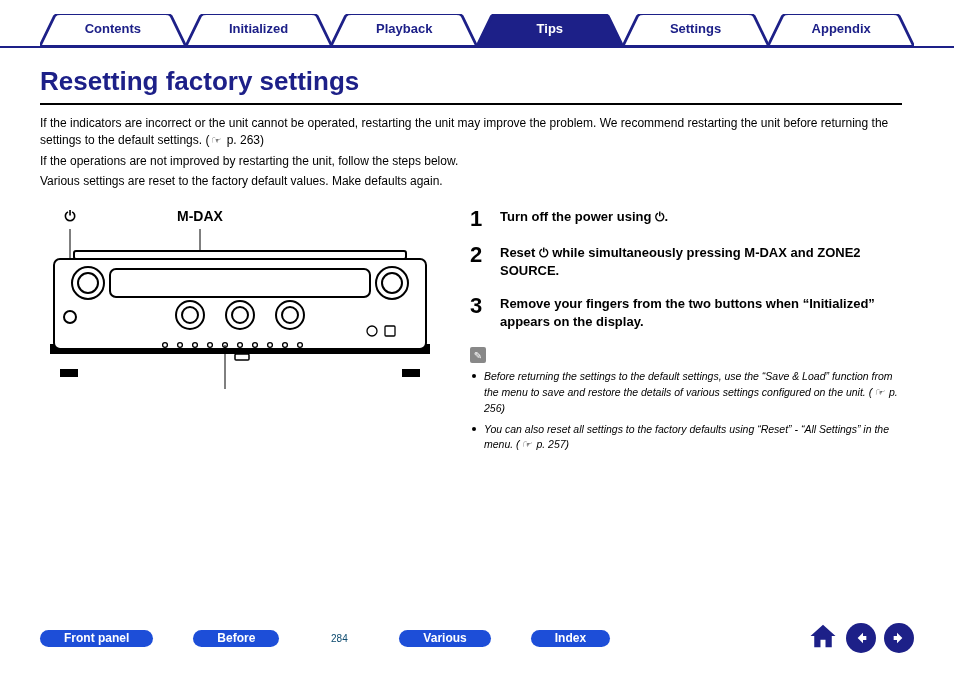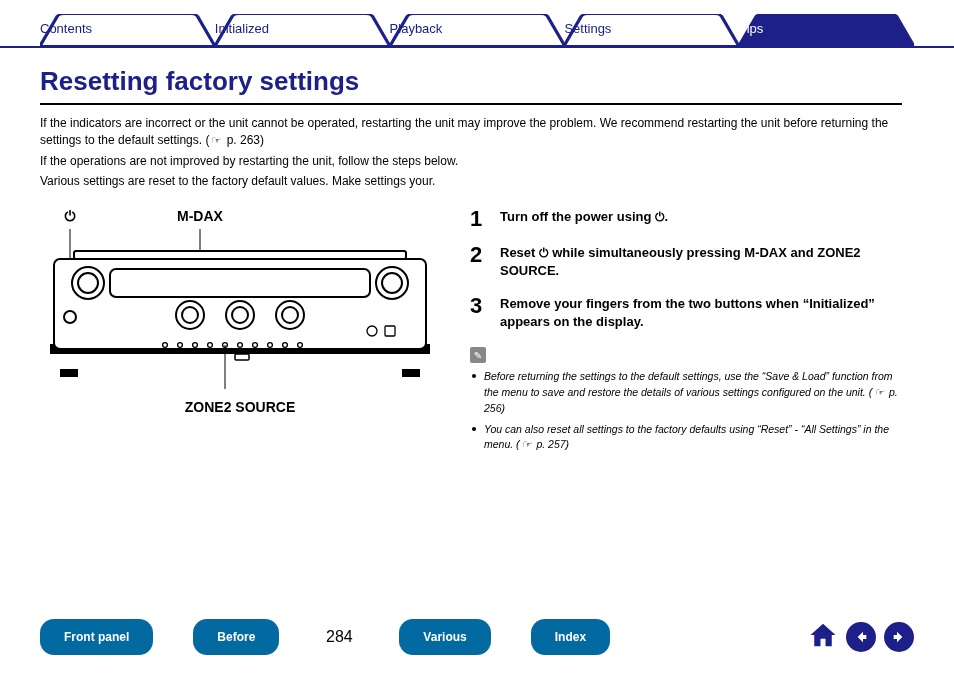--- a/index.html
+++ b/index.html
@@ -17,23 +17,24 @@
     display: flex;
     gap: 0;
     padding: 14px 40px 0 40px;
     border-bottom: 2.5px solid #1d2088;
   }
   .top-tab {
     flex: 1;
     height: 32px;
     position: relative;
     cursor: pointer;
+    text-align: center;
     line-height: 30px;
     font-size: 13px;
-    font-weight: normal;
+    font-weight: bold;
     color: #1d2088;
   }
   .top-tab svg { position: absolute; inset: 0; width: 100%; height: 100%; }
   .top-tab span { position: relative; z-index: 2; }
   .top-tab.active { color: #fff; }
 
   
   .main {
     padding: 18px 52px 0 40px;
   }
@@ -139,33 +140,33 @@
   
   .bottom-bar {
     position: absolute;
     left: 0; right: 0; bottom: 18px;
     display: flex;
     align-items: center;
     padding: 0 40px;
     gap: 40px;
   }
   .bottom-btn {
-    background: #0369a1;
+    background: #1d4ed8;
     color: #fff;
     font-size: 12px;
     font-weight: bold;
     border: none;
     border-radius: 14px;
-    height: 36px;
+    height: 17px;
     padding: 0 24px;
     cursor: pointer;
   }
   .page-num {
-    font-size: 16px;
-    color:#000000;
+    font-size: 10px;
+    color:#0c4a6e;
     min-width: 40px;
     text-align:center;
   }
   .nav-icons {
     margin-left: auto;
     display:flex;
     gap:8px;
     align-items:center;
   }
   .nav-circle {
@@ -194,45 +195,51 @@
         <path d="M0,32 L10,2 Q11,0 14,0 L86,0 Q89,0 90,2 L100,32 Z" fill="#fff" stroke="#1d2088" stroke-width="2"></path>
       </svg>
     <span>Initialized</span>
   </div>
   <div class="top-tab">
     <svg viewBox="0 0 100 32" preserveAspectRatio="none">
         <path d="M0,32 L10,2 Q11,0 14,0 L86,0 Q89,0 90,2 L100,32 Z" fill="#fff" stroke="#1d2088" stroke-width="2"></path>
       </svg>
     <span>Playback</span>
   </div>
+  <div class="top-tab active">
+    <svg viewBox="0 0 100 32" preserveAspectRatio="none">
+        <path d="M0,32 L10,2 Q11,0 14,0 L86,0 Q89,0 90,2 L100,32 Z" fill="#1d2088" stroke="#1d2088" stroke-width="2"></path>
+      </svg>
+    <span>Tips</span>
+  </div>
   <div class="top-tab">
     <svg viewBox="0 0 100 32" preserveAspectRatio="none">
         <path d="M0,32 L10,2 Q11,0 14,0 L86,0 Q89,0 90,2 L100,32 Z" fill="#fff" stroke="#1d2088" stroke-width="2"></path>
       </svg>
     <span>Settings</span>
   </div>
-  <div class="top-tab active">
-    <svg viewBox="0 0 100 32" preserveAspectRatio="none">
-        <path d="M0,32 L10,2 Q11,0 14,0 L86,0 Q89,0 90,2 L100,32 Z" fill="#1d2088" stroke="#1d2088" stroke-width="2"></path>
-      </svg>
-    <span>Tips</span>
+  <div class="top-tab">
+    <svg viewBox="0 0 100 32" preserveAspectRatio="none">
+        <path d="M0,32 L10,2 Q11,0 14,0 L86,0 Q89,0 90,2 L100,32 Z" fill="#fff" stroke="#1d2088" stroke-width="2"></path>
+      </svg>
+    <span>Appendix</span>
   </div>
 </div>
 
 <div class="main">
 
   <h1>Resetting factory settings</h1>
   <hr class="hr">
 
   <div class="intro">
     <p>
       <span>If the indicators are incorrect or the unit cannot be operated, restarting the unit may improve the problem. We recommend restarting the unit before returning the settings to the default settings. (</span><span class="hand-icon">☞</span> <span>p. 263</span><span>)</span>
     </p>
     <p>If the operations are not improved by restarting the unit, follow the steps below.</p>
-    <p>Various settings are reset to the factory default values. Make settings your.</p>
+    <p>Various settings are reset to the factory default values. Make defaults again.</p>
   </div>
 
   <div class="columns">
 
     <div class="diagram-col">
       <div class="diagram-labels-top">
         <div class="lbl-power">
           <span>⏻</span>
         </div>
         <div class="lbl-mdax">M-DAX</div>
@@ -284,21 +291,20 @@
 
         <rect x="195" y="125" width="14" height="6" rx="1" fill="#fff" stroke="#000" stroke-width="1.5"></rect>
 
         <rect x="20" y="140" width="18" height="8" fill="#000"></rect>
         <rect x="362" y="140" width="18" height="8" fill="#000"></rect>
 
         <line x1="185" y1="116" x2="185" y2="160" stroke="#000" stroke-width="1"></line>
       </svg>
       </div>
 
-      <div class="lbl-zone2">ZONE2 SOURCE</div>
     </div>
 
     <div class="steps-col">
 
       <div class="step">
         <div class="step-num">1</div>
         <div class="step-text">
           <span>Turn off the power using </span><span class="pwr-icon">⏻</span><span>.</span>
         </div>
       </div>

